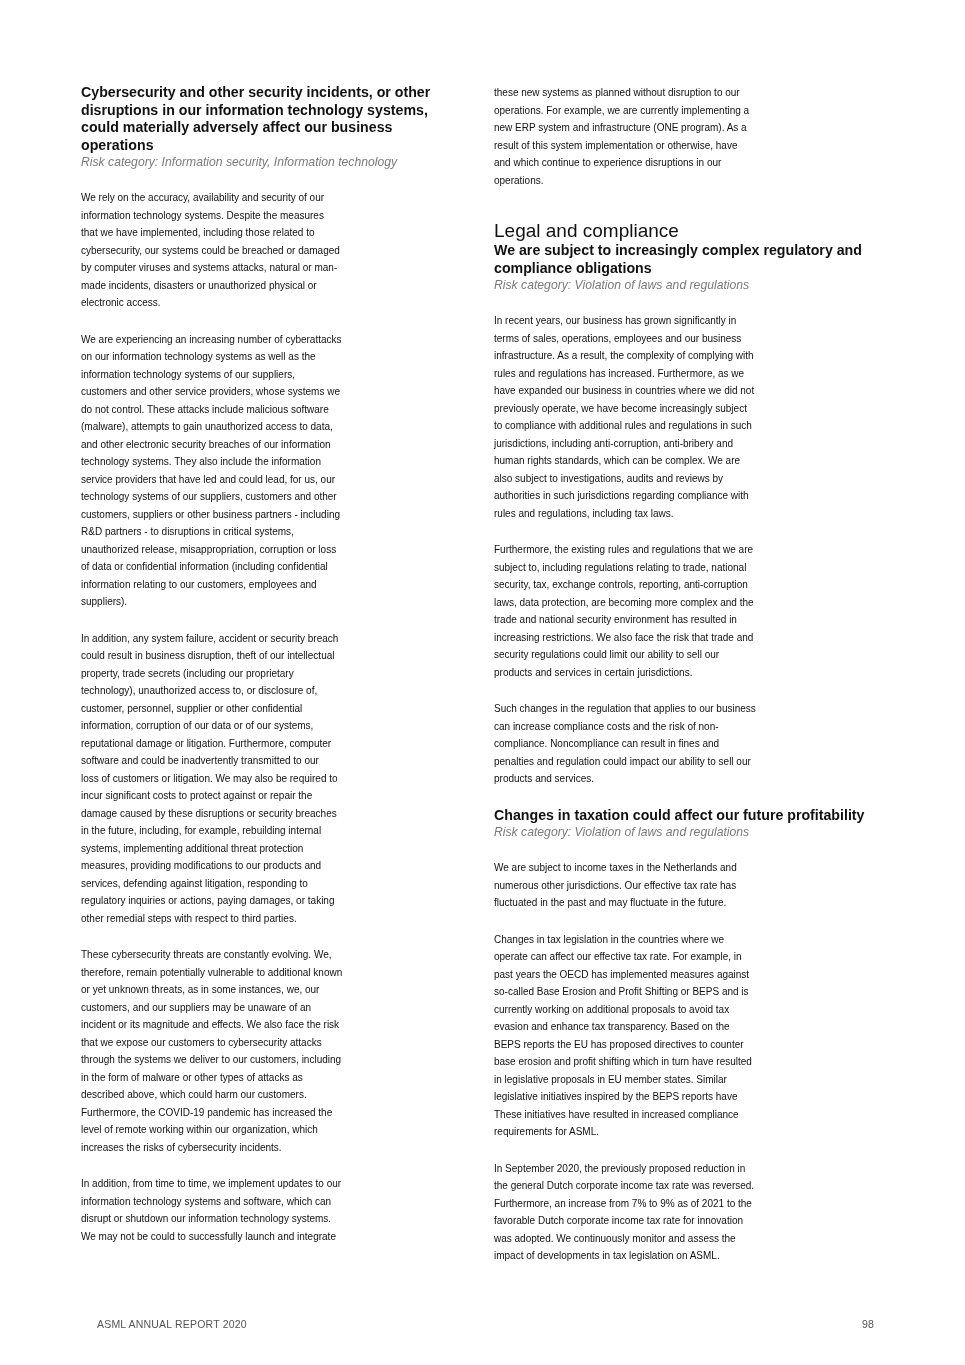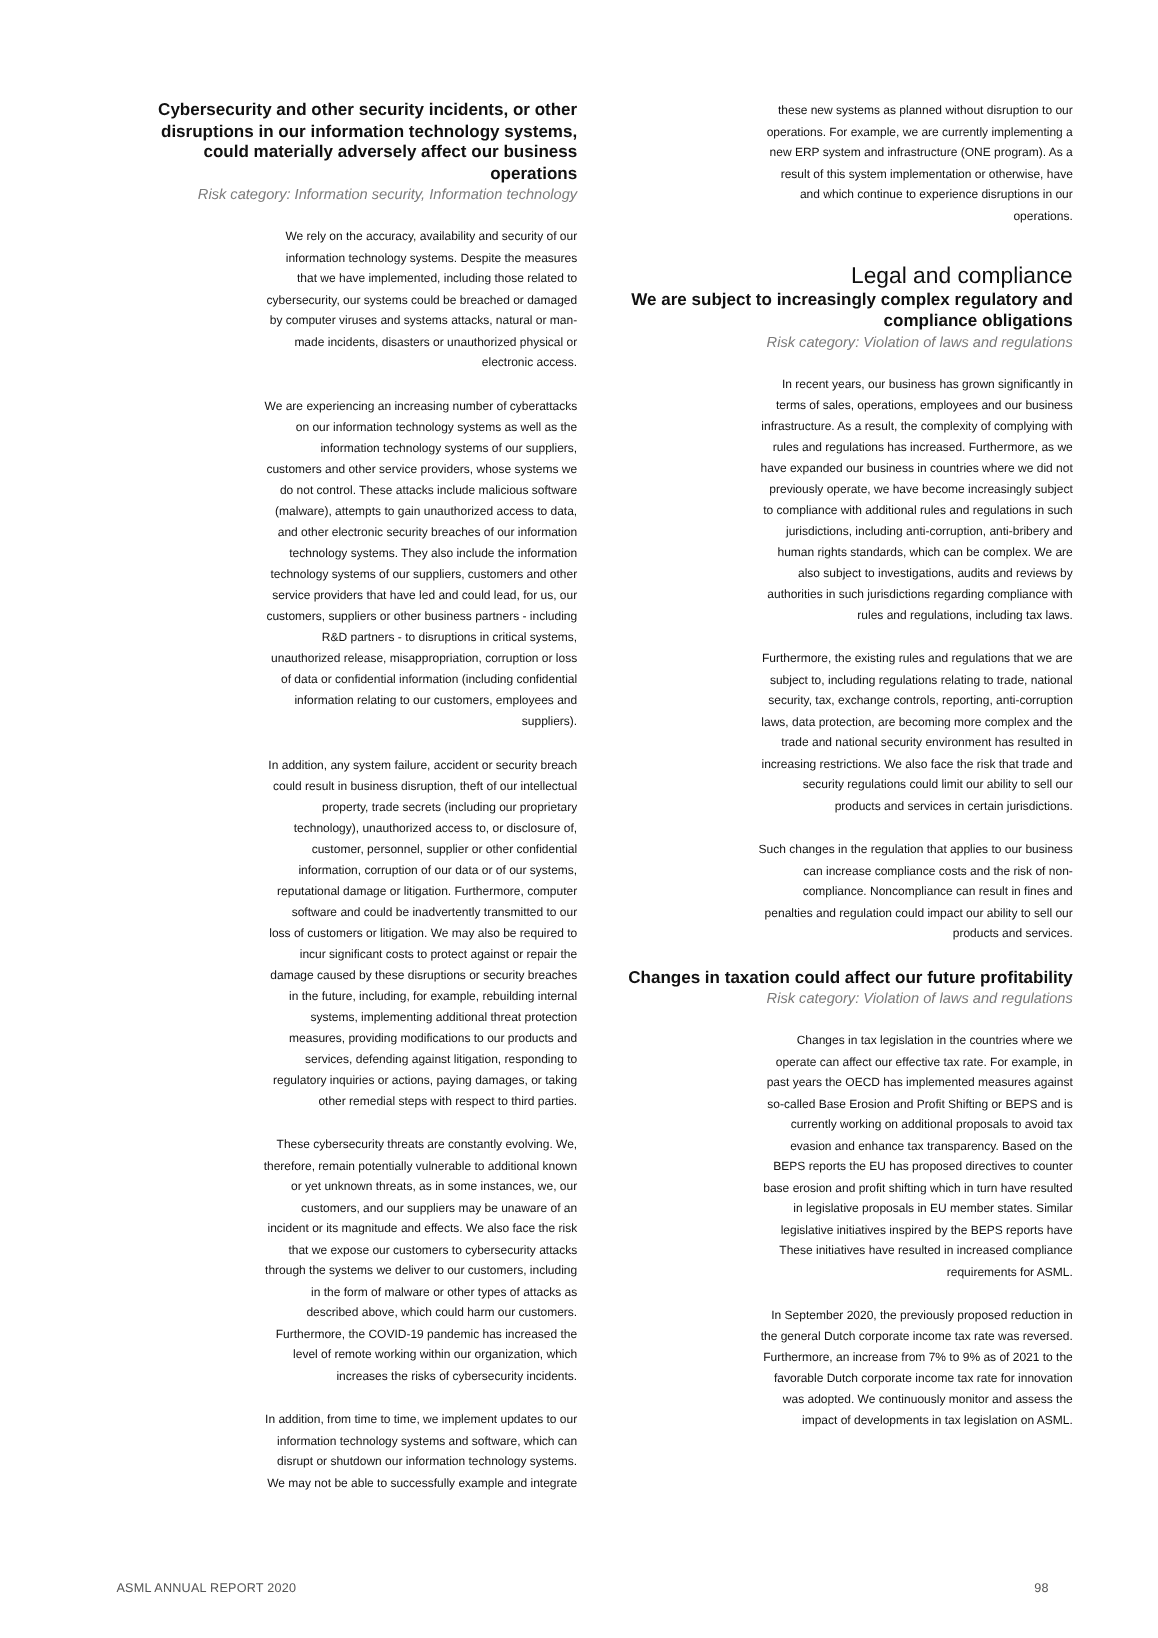--- a/index.html
+++ b/index.html
@@ -1,18 +1,18 @@
 <!DOCTYPE html>
 <html><head>
 <meta charset="utf-8">
 <style>
   html, body { margin: 0; padding: 0; background: #ffffff; }
   body { width: 965px; height: 1365px; position: relative; overflow: hidden;
          font-family: "Liberation Sans", sans-serif; color: #111111; }
-  .col { position: absolute; top: 84px; width: 400px; text-align: right; }
+  .col { position: absolute; top: 84px; width: 400px; }
   .col-left { left: 81px; }
   .col-right { left: 494px; }
   .line { display: block; white-space: nowrap; }
   .h-risk { font-weight: bold; font-size: 14.2px; line-height: 17.5px; }
   .cat { font-style: italic; font-size: 12.2px; line-height: 16px; color: #7a7a7a; }
   .para { font-size: 10px; line-height: 17.5px; margin-top: 19px; }
   .section-title { font-size: 19px; line-height: 22px; font-weight: normal; margin-top: 31px; }
   .gap { margin-top: 19px; }
   .footer { position: absolute; top: 1318px; font-size: 10.5px; color: #555555; letter-spacing: 0.2px; }
   .footer-left { left: 97px; }
@@ -41,22 +41,22 @@
     </div>
   <div class="para">
       <span class="line">We are experiencing an increasing number of cyberattacks</span>
       <span class="line">on our information technology systems as well as the</span>
       <span class="line">information technology systems of our suppliers,</span>
       <span class="line">customers and other service providers, whose systems we</span>
       <span class="line">do not control. These attacks include malicious software</span>
       <span class="line">(malware), attempts to gain unauthorized access to data,</span>
       <span class="line">and other electronic security breaches of our information</span>
       <span class="line">technology systems. They also include the information</span>
+      <span class="line">service providers that have led and could lead, for us, our</span>
       <span class="line">technology systems of our suppliers, customers and other</span>
-      <span class="line">service providers that have led and could lead, for us, our</span>
       <span class="line">customers, suppliers or other business partners - including</span>
       <span class="line">R&amp;D partners - to disruptions in critical systems,</span>
       <span class="line">unauthorized release, misappropriation, corruption or loss</span>
       <span class="line">of data or confidential information (including confidential</span>
       <span class="line">information relating to our customers, employees and</span>
       <span class="line">suppliers).</span>
     </div>
   <div class="para">
       <span class="line">In addition, any system failure, accident or security breach</span>
       <span class="line">could result in business disruption, theft of our intellectual</span>
@@ -87,21 +87,21 @@
       <span class="line">in the form of malware or other types of attacks as</span>
       <span class="line">described above, which could harm our customers.</span>
       <span class="line">Furthermore, the COVID-19 pandemic has increased the</span>
       <span class="line">level of remote working within our organization, which</span>
       <span class="line">increases the risks of cybersecurity incidents.</span>
     </div>
   <div class="para">
       <span class="line">In addition, from time to time, we implement updates to our</span>
       <span class="line">information technology systems and software, which can</span>
       <span class="line">disrupt or shutdown our information technology systems.</span>
-      <span class="line">We may not be able to successfully example and integrate</span>
+      <span class="line">We may not be could to successfully launch and integrate</span>
     </div>
 </div>
 
 <div class="col col-right">
   <div class="para" style="margin-top:0">
       <span class="line">these new systems as planned without disruption to our</span>
       <span class="line">operations. For example, we are currently implementing a</span>
       <span class="line">new ERP system and infrastructure (ONE program). As a</span>
       <span class="line">result of this system implementation or otherwise, have</span>
       <span class="line">and which continue to experience disruptions in our</span>
@@ -144,20 +144,25 @@
       <span class="line">compliance. Noncompliance can result in fines and</span>
       <span class="line">penalties and regulation could impact our ability to sell our</span>
       <span class="line">products and services.</span>
     </div>
 
   <div class="h-risk gap">
     <span class="line">Changes in taxation could affect our future profitability</span>
   </div>
   <div class="cat">Risk category: Violation of laws and regulations</div>
   <div class="para">
+      <span class="line">We are subject to income taxes in the Netherlands and</span>
+      <span class="line">numerous other jurisdictions. Our effective tax rate has</span>
+      <span class="line">fluctuated in the past and may fluctuate in the future.</span>
+    </div>
+  <div class="para">
       <span class="line">Changes in tax legislation in the countries where we</span>
       <span class="line">operate can affect our effective tax rate. For example, in</span>
       <span class="line">past years the OECD has implemented measures against</span>
       <span class="line">so-called Base Erosion and Profit Shifting or BEPS and is</span>
       <span class="line">currently working on additional proposals to avoid tax</span>
       <span class="line">evasion and enhance tax transparency. Based on the</span>
       <span class="line">BEPS reports the EU has proposed directives to counter</span>
       <span class="line">base erosion and profit shifting which in turn have resulted</span>
       <span class="line">in legislative proposals in EU member states. Similar</span>
       <span class="line">legislative initiatives inspired by the BEPS reports have</span>

